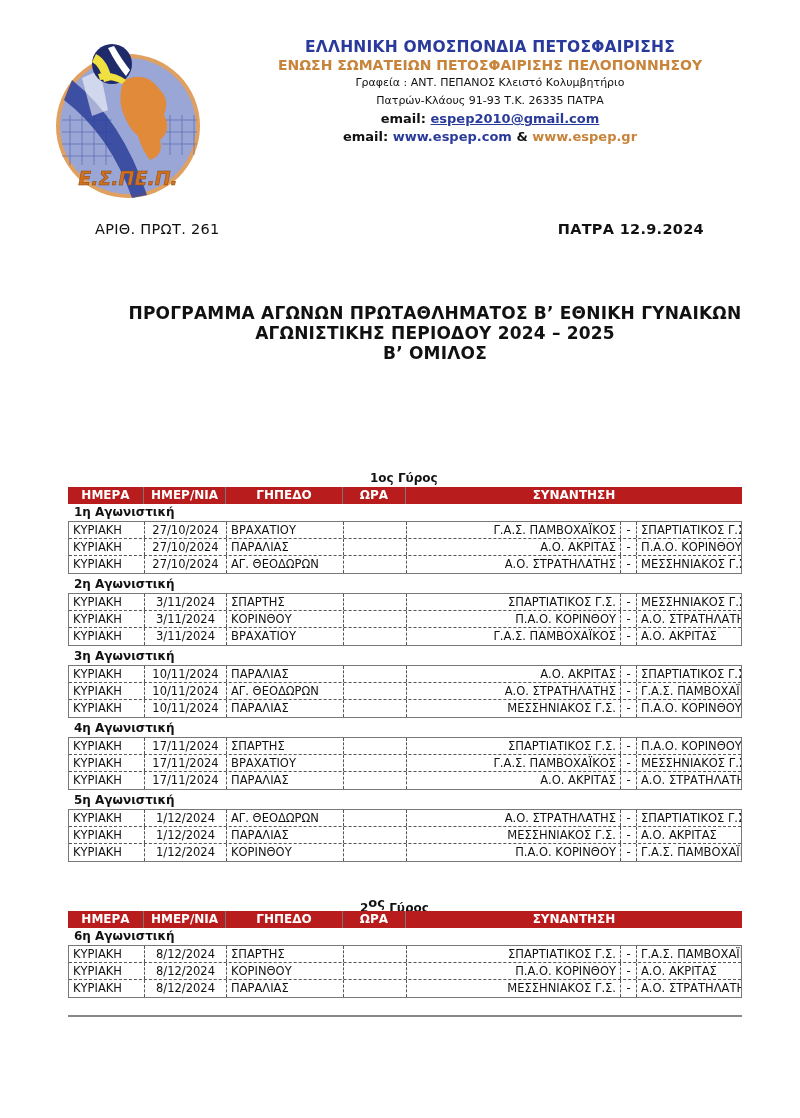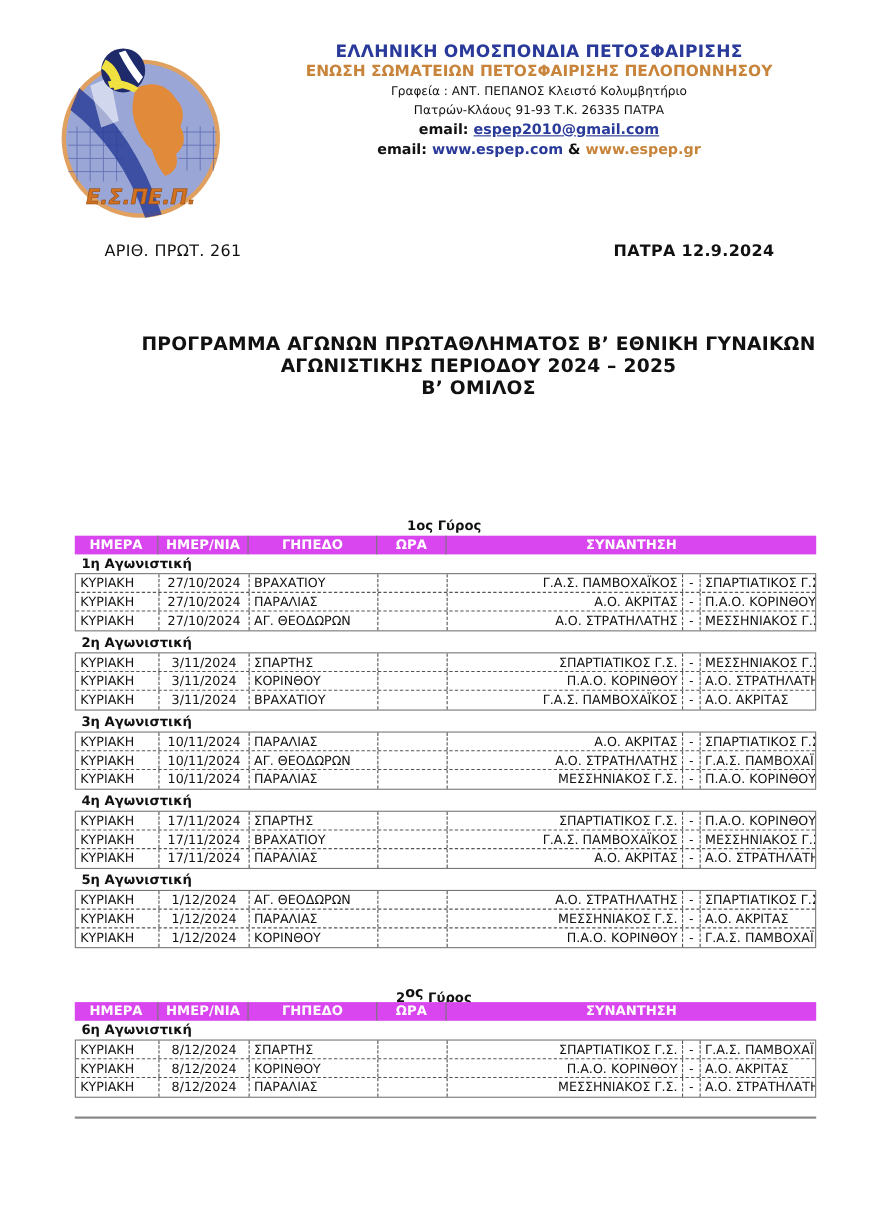--- a/index.html
+++ b/index.html
@@ -18,21 +18,21 @@
   .lh-site2 { color:#c7843a; }
 
   .protocol { position:absolute; left:95px; top:221px; font-weight:normal; font-size:14.5px; letter-spacing:0.3px; }
   .date { position:absolute; right:96px; top:221px; font-weight:bold; font-size:14.5px; letter-spacing:0.3px; }
 
   .title-block { position:absolute; left:120px; top:303px; width:630px; text-align:center; font-weight:bold; font-size:17px; line-height:20px; letter-spacing:0.2px; }
 
   .round-title { position:absolute; font-weight:bold; font-size:12px; }
   .round-title sup { font-size:13px; }
 
-  .header-row { position:absolute; left:68px; width:674px; height:17px; background:#d946ef; color:#fff; font-weight:bold; font-size:12px; display:flex; }
+  .header-row { position:absolute; left:68px; width:674px; height:17px; background:#b91c1c; color:#fff; font-weight:bold; font-size:12px; display:flex; }
   .hcell { height:17px; line-height:17px; text-align:center; border-right:1px solid #777; box-sizing:border-box; }
   .hcell:last-child { border-right:none; }
 
   .group-label { position:absolute; left:74px; font-weight:bold; font-size:12px; }
 
   .match-table { position:absolute; left:68px; width:674px; border:1px solid #777; box-sizing:border-box; }
   .mrow { display:flex; height:17px; font-size:11.5px; line-height:17px; border-bottom:1px dashed #555; box-sizing:border-box; }
   .mrow:last-child { border-bottom:none; }
   .mcell { box-sizing:border-box; border-right:1px dashed #555; white-space:nowrap; overflow:hidden; padding:0 4px; }
   .mcell:last-child { border-right:none; }

